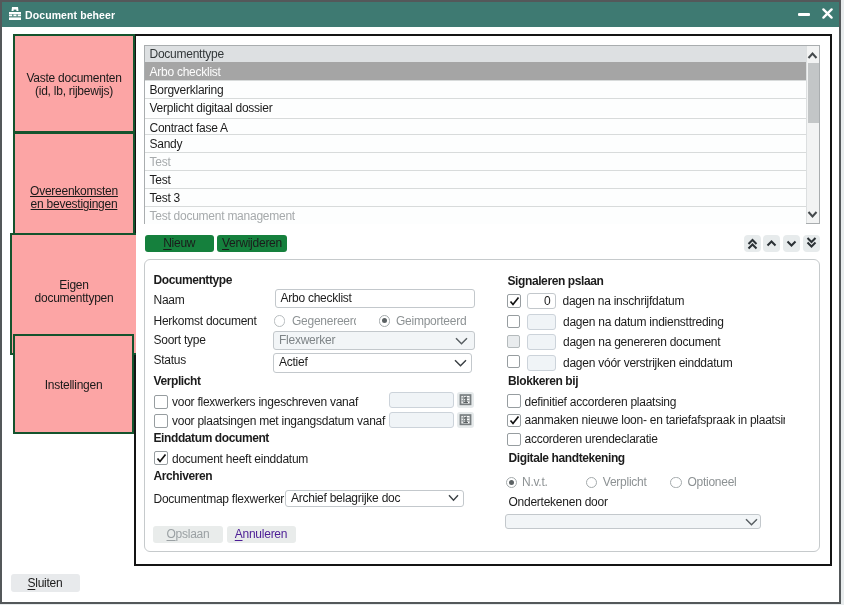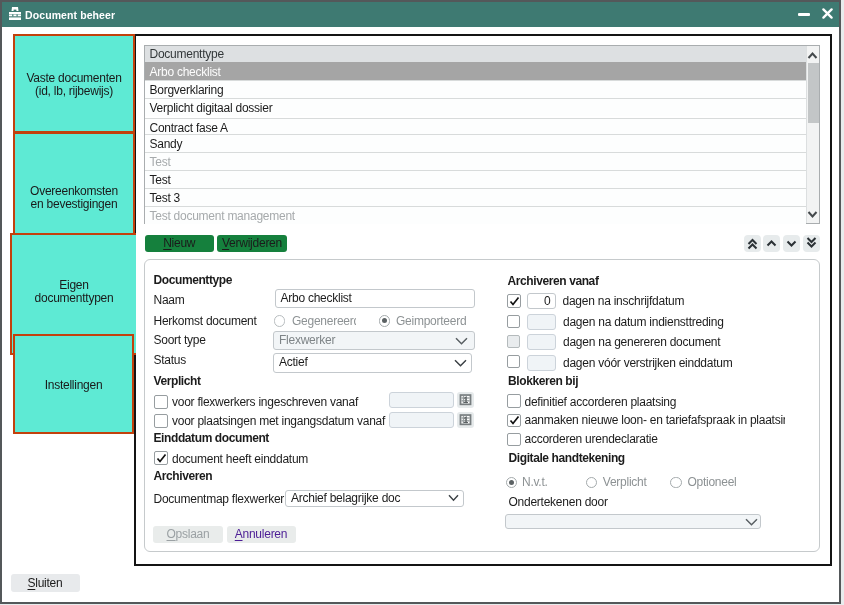--- a/index.html
+++ b/index.html
@@ -7,24 +7,24 @@
   body { background:#e8eced; font-family:"Liberation Sans", sans-serif; font-size:12px;
          letter-spacing:-0.25px; color:#1c1c1c; position:relative; overflow:hidden; }
   .abs { position:absolute; }
   .win { left:0; top:0; width:841.1px; height:603.9px; border:solid #54585a; border-width:2px; background:#fff; }
   .titlebar { left:2px; top:2px; width:837.1px; height:24.8px; background:#3e7a72; }
   .title-text { left:23px; top:0; height:25px; line-height:26px; color:#fff; font-weight:bold;
                 font-size:10.5px; letter-spacing:0.1px; }
   .btn-min { left:796px; top:11px; width:11.5px; height:3.2px; background:#fff; border-radius:1px; }
   
   .panel { left:134px; top:34px; width:698px; height:532px; border:2px solid #141414; background:#fff; }
-  .tab { border:2px solid #c2410c; background:#5eead4; color:#1a1a1a; display:flex;
+  .tab { border:2px solid #14532d; background:#fca5a5; color:#1a1a1a; display:flex;
          align-items:center; justify-content:center; text-align:center; line-height:13px; }
   .tab1 { left:13px; top:34px; width:122px; height:99px; padding-top:2.5px; }
-  .tab2 { left:13px; top:132px; width:122px; height:132px; }
+  .tab2 { left:13px; top:132px; width:122px; height:132px;text-decoration:underline; }
   .tab3 { left:10px; top:233px; width:126px; height:122px; border-right:none; padding-bottom:5px; }
   .tab4 { left:13px; top:334px; width:121px; height:100px; padding-top:2px; }
   
   .list { left:143.5px; top:45px; width:676px; height:179px; border:1px solid #a9adaf; background:#fff; }
   .lhead { position:absolute; left:0; top:0; right:13px; height:16px; background:#dde0e2;
            line-height:16px; padding-left:5px; color:#33383a; }
   .lrow { position:absolute; left:0; right:13px; height:18px; line-height:18px; padding-left:5px;
           border-top:1px solid #d8dbdb; background:#fdfefe; }
   .lrow.sel { background:#a5a5a5; color:#fdfdfd; border-top-color:#a5a5a5; }
   .lrow.dis { color:#a6aaac; }
@@ -187,21 +187,21 @@
 <div class="abs lab bold" style="left:153.5px;top:467.5px">Archiveren</div>
 <div class="abs lab" style="left:153.5px;top:490.8px">Documentmap flexwerker</div>
 <div class="abs inp" style="left:285px;top:489.5px;width:178.5px;height:17px;line-height:15px">Archief belagrijke doc
   <svg class="sel-chev" style="top:3px;right:3.5px" width="11" height="8" viewBox="0 0 11 8">
       <path d="M1 1.2 L5.5 6.2 L10 1.2" stroke="#3c4246" stroke-width="1.4" fill="none"></path>
     </svg>
 </div>
 <div class="abs btn" style="left:153px;top:526px;width:70px;height:17px;line-height:17px;color:#9ba1a4;background:#e9eceb"><u>O</u>pslaan</div>
 <div class="abs btn" style="left:226.5px;top:526px;width:69px;height:17px;line-height:17px;color:#4c1d95;background:#e9eceb"><u>A</u>nnuleren</div>
 
-<div class="abs lab bold" style="left:507.5px;top:272.8px">Archiveren vanaf</div>
+<div class="abs lab bold" style="left:507.5px;top:272.8px">Signaleren pslaan</div>
 <div class="abs cb" style="left:507px;top:294px">
   <svg style="position:absolute;left:-0.5px;top:-0.5px" width="13" height="13" viewBox="0 0 13 13">
       <path d="M2.5 6.5 L5 9.5 L10.5 2.5" stroke="#111" stroke-width="1.7" fill="none"></path>
     </svg>
 </div>
 <div class="abs inp num" style="left:526.5px;top:293px">0</div>
 <div class="abs lab" style="left:562.5px;top:293.2px">dagen na inschrijfdatum</div>
 <div class="abs cb" style="left:506.5px;top:314.5px"></div>
 <div class="abs inp num disb" style="left:526.5px;top:313.8px"></div>
 <div class="abs lab" style="left:563px;top:314.2px">dagen na datum indiensttreding</div>

